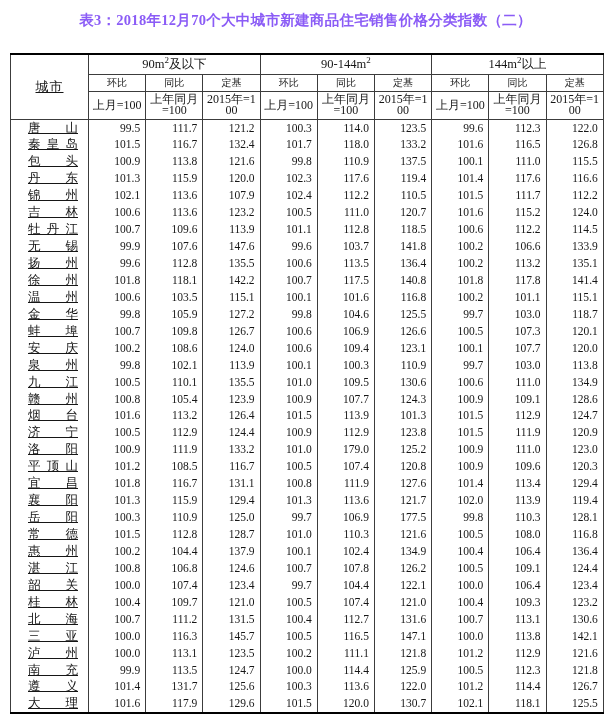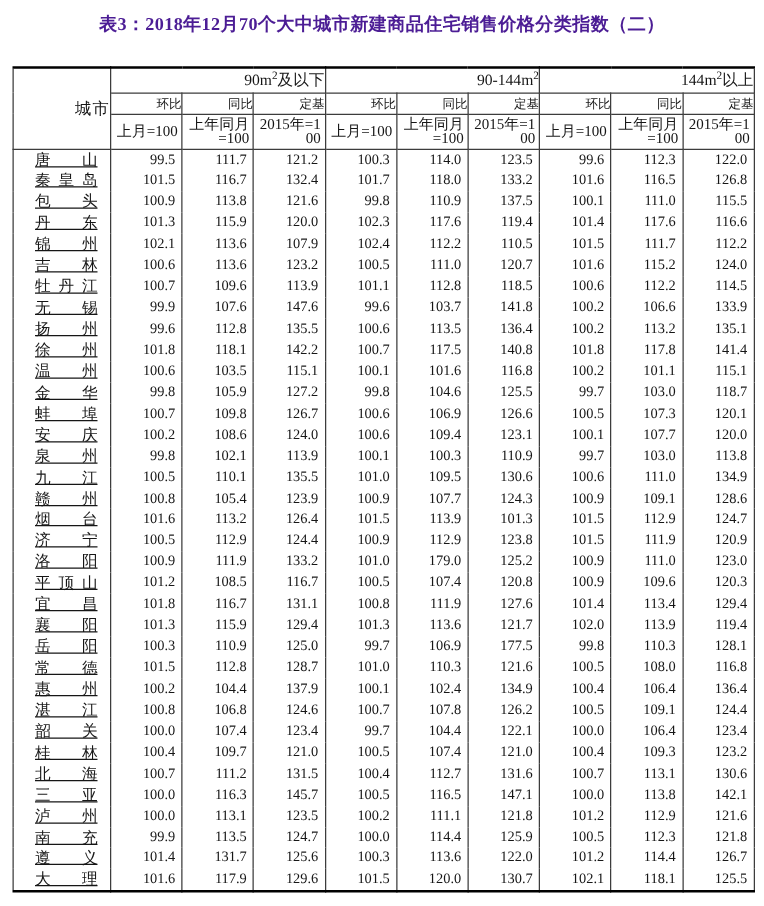--- a/index.html
+++ b/index.html
@@ -12,43 +12,43 @@
     overflow: hidden;
     font-family: "Liberation Serif", "DejaVu Serif", serif;
     color: #161616;
   }
   .title {
     padding-top: 10px;
     text-align: center;
     font-size: 14.5px;
     line-height: 21px;
     font-weight: bold;
-    color: #4c1d95;
+    color: #8b5cf6;
     letter-spacing: 0.3px;
   }
   table.idx-table {
     border-collapse: collapse;
     table-layout: fixed;
     width: 593px;
     margin: 22px 0 0 10px;
     border-top: 2px solid #000000;
     border-bottom: 2px solid #000000;
     border-left: 1px solid #3c3c3c;
     border-right: 1px solid #3c3c3c;
   }
   col.c-city { width: 78px; }
   col.c-num  { width: 57.2px; }
   thead th {
     border: 1px solid #3c3c3c;
     font-weight: normal;
-    text-align: right;
+    text-align: center;
     vertical-align: middle;
     padding: 0;
   }
-  th.city-th   { font-size: 13px; letter-spacing: 1px; }
+  th.city-th   { font-size: 13px; letter-spacing: 1px; text-decoration: underline; }
   th.group-th  { height: 20px; font-size: 12.5px; }
   th.group-th sup { font-size: 9px; line-height: 0; }
   th.metric-th { height: 17px; font-size: 10px; }
   th.base-th   {
     height: 28px;
     font-size: 12px;
     line-height: 11px;
     word-break: break-all;
     padding: 0 3px;
     margin-top: 24px;

